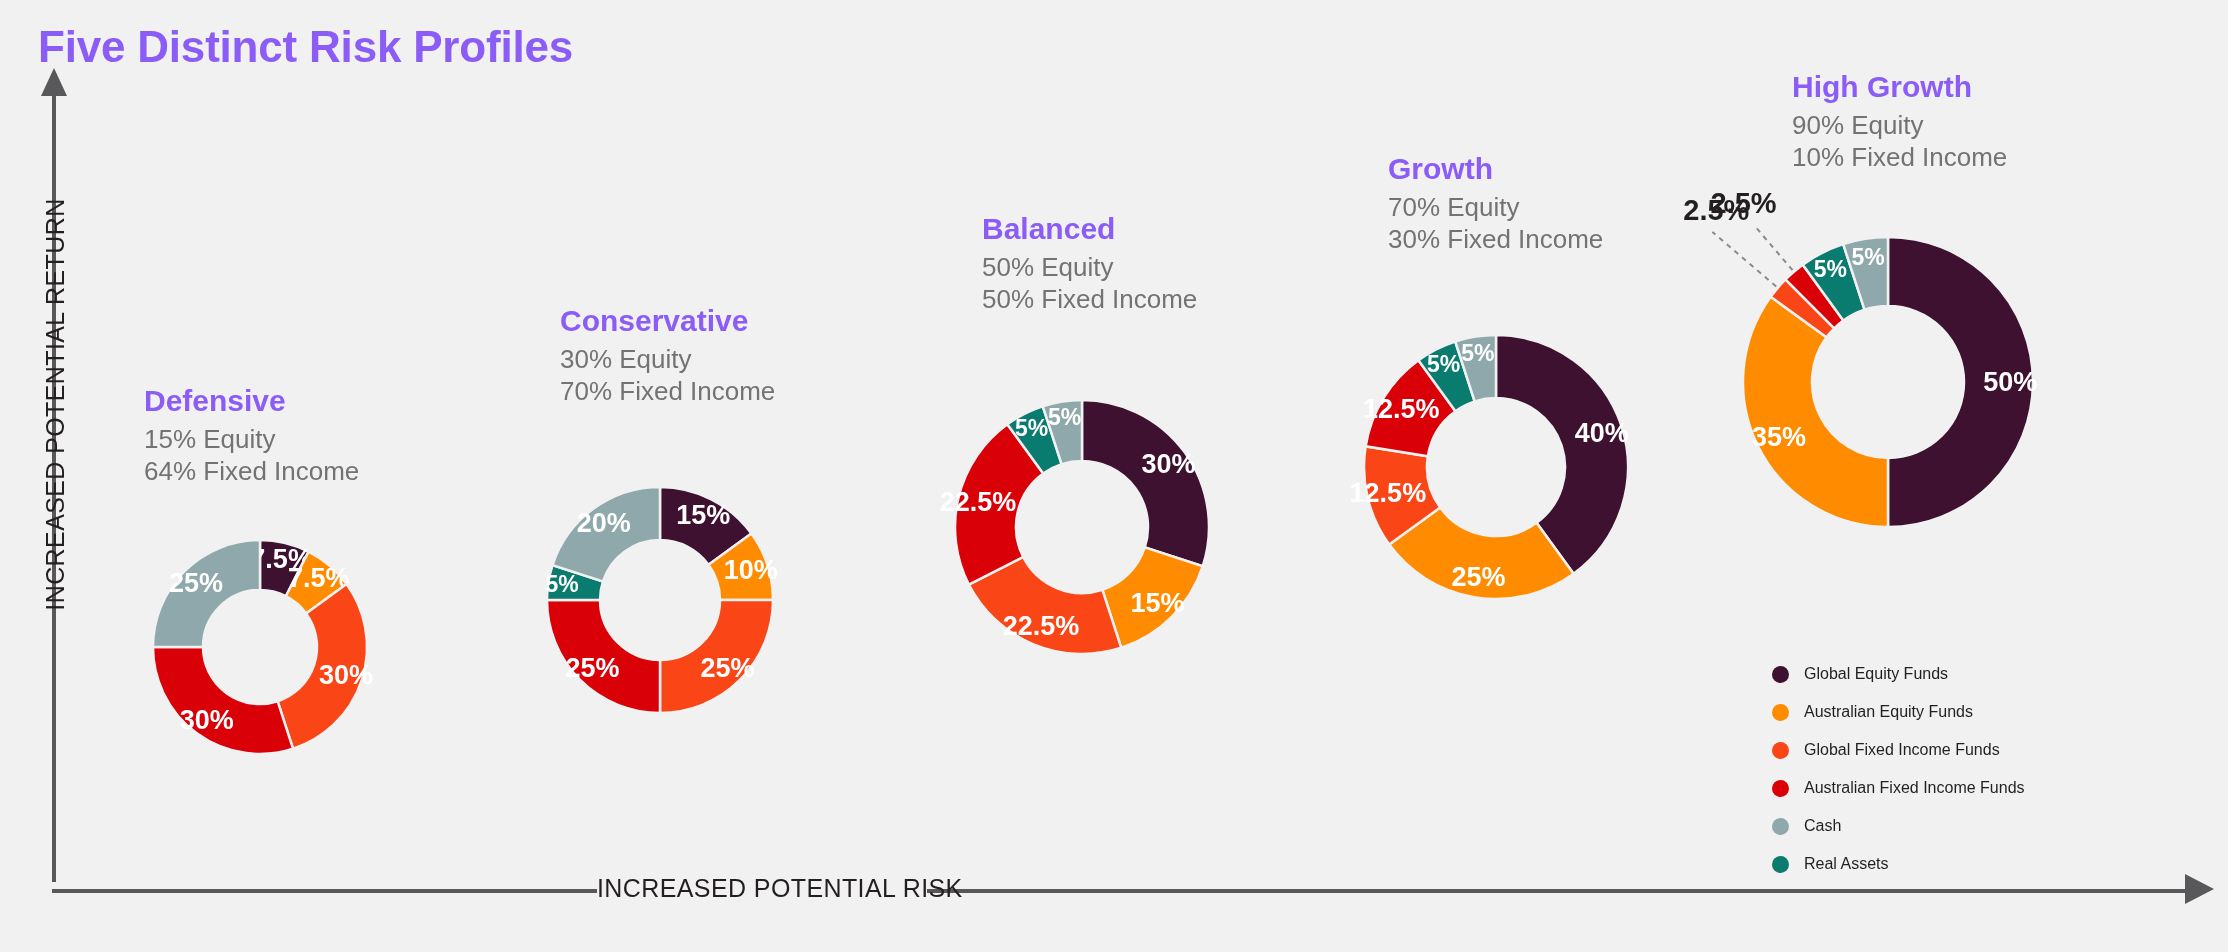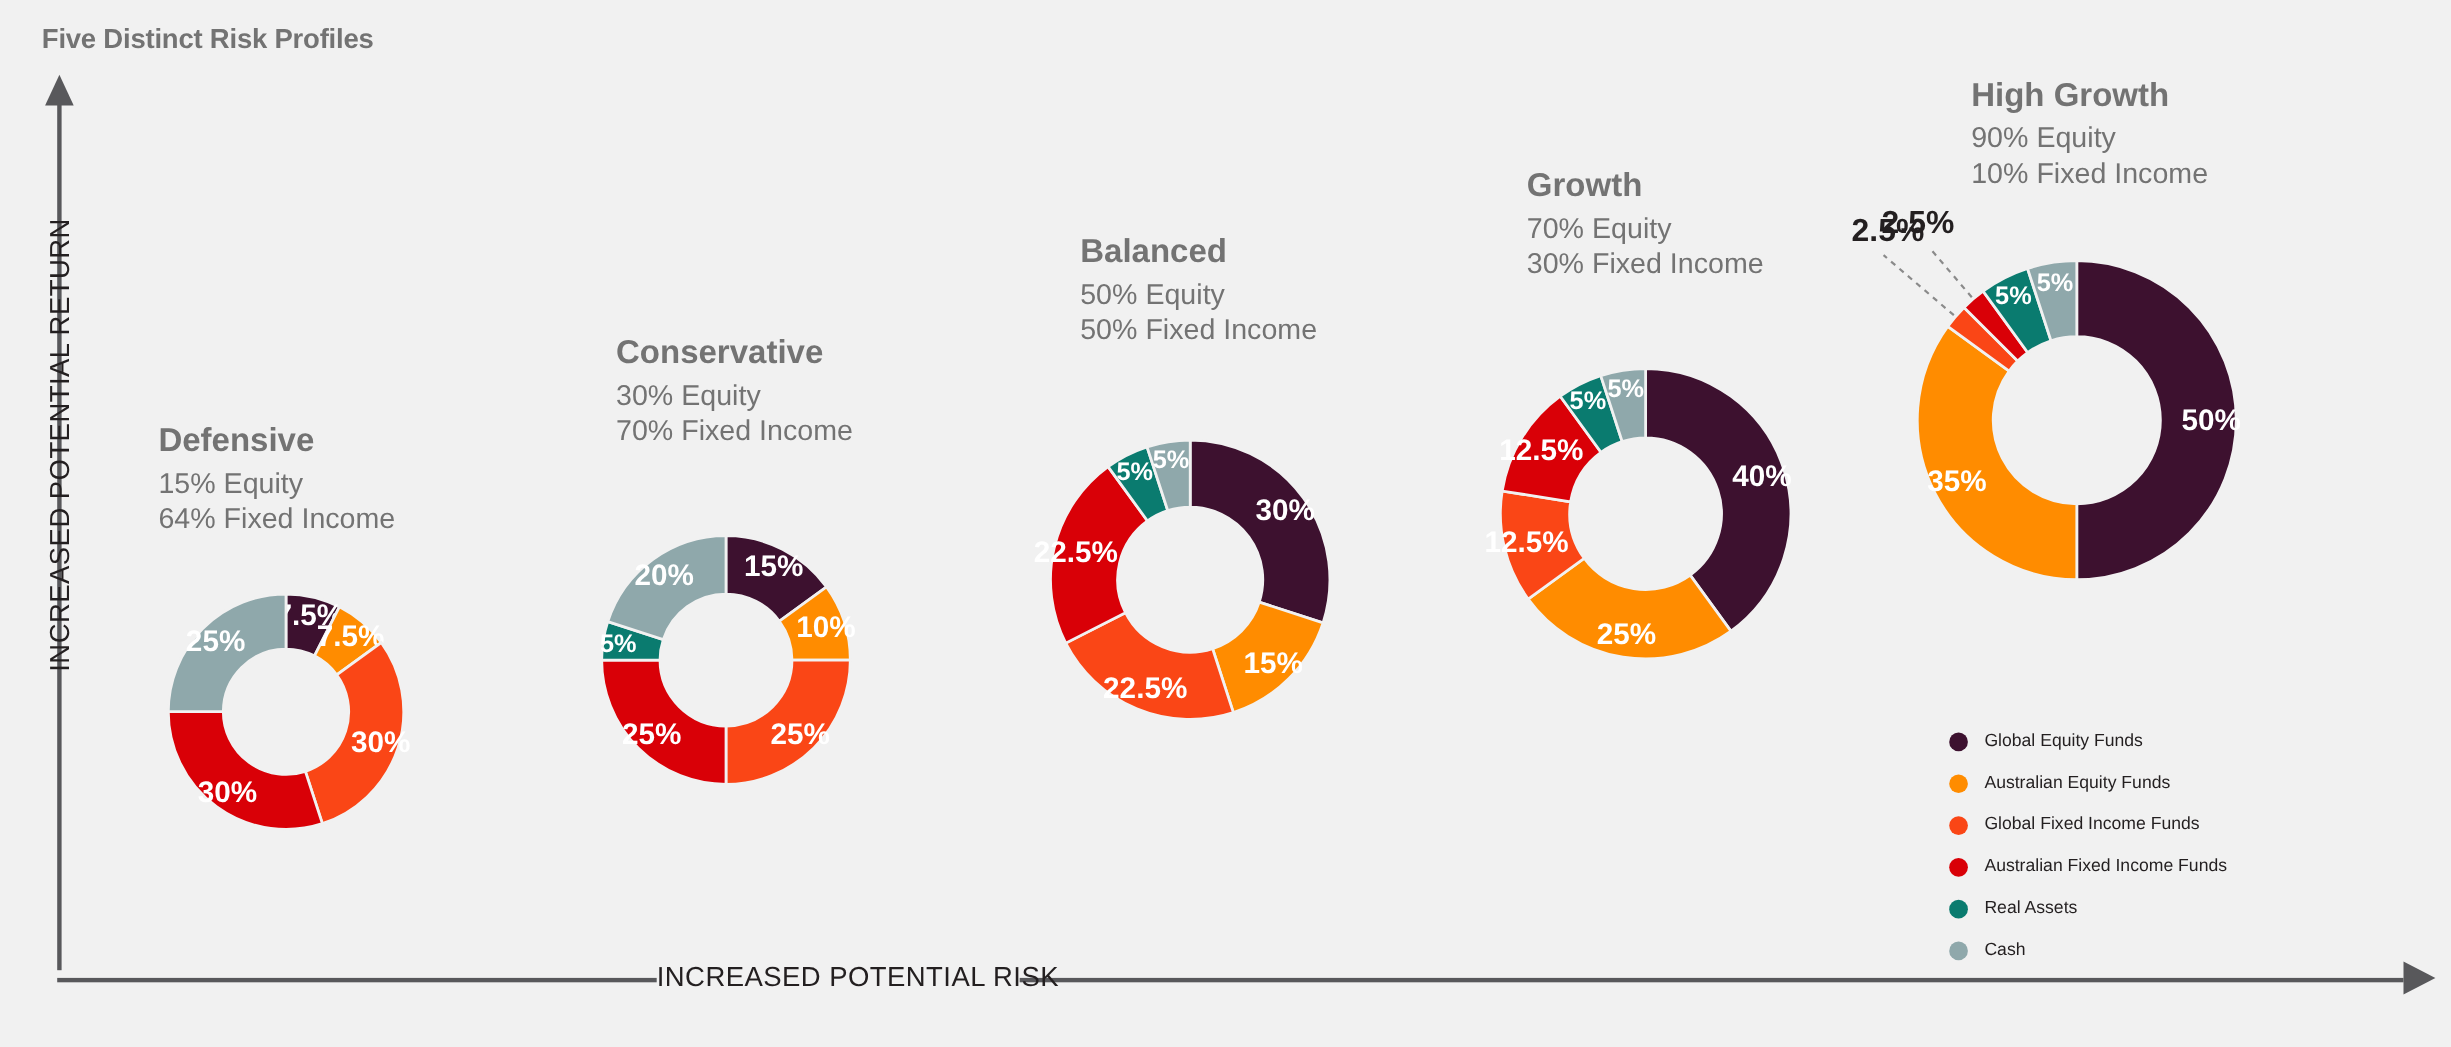--- a/index.html
+++ b/index.html
@@ -7,21 +7,21 @@
     width:2228px;height:952px;
     background:#F1F1F1;
     font-family:"Liberation Sans", sans-serif;
     overflow:hidden;
     position:relative;
   }
   #stage{position:absolute;inset:0;}
 
   .title{
     position:absolute;left:38px;top:22px;
-    font-size:25px;font-weight:bold;color:#737373;
+    font-size:44px;font-weight:bold;color:#8b5cf6;
     letter-spacing:-0.2px;
   }
 
   
   .axis-v-line{
     position:absolute;left:52px;top:92px;width:4px;height:790px;background:#58585B;
   }
   .axis-v-head{
     position:absolute;left:41px;top:68px;
     width:0;height:0;
@@ -48,21 +48,21 @@
   }
   .axis-h-label{
     position:absolute;left:597px;top:874px;width:330px;
     text-align:left;font-size:25px;letter-spacing:0.4px;color:#231F20;
     white-space:nowrap;
   }
 
   
   .profile{position:absolute;}
   .profile .p-name{
-    font-size:30px;font-weight:bold;color:#737373;margin:0 0 6px 0;white-space:nowrap;
+    font-size:30px;font-weight:bold;color:#8b5cf6;margin:0 0 6px 0;white-space:nowrap;
   }
   .profile .p-line{
     font-size:26px;color:#737373;line-height:1.22;white-space:nowrap;
   }
 
   .donut-wrap{position:absolute;}
   .donut-wrap svg{display:block;overflow:visible;}
   .slice-label{
     font-family:"Liberation Sans", sans-serif;
     font-weight:bold;fill:#FFFFFF;
@@ -251,22 +251,22 @@
       </div>
       <div class="legend-row">
         <span class="legend-dot" style="background: rgb(250, 70, 22);"></span>
         <span class="legend-text">Global Fixed Income Funds</span>
       </div>
       <div class="legend-row">
         <span class="legend-dot" style="background: rgb(217, 0, 7);"></span>
         <span class="legend-text">Australian Fixed Income Funds</span>
       </div>
       <div class="legend-row">
+        <span class="legend-dot" style="background: rgb(143, 168, 171);"></span>
+        <span class="legend-text">Cash</span>
+      </div>
+      <div class="legend-row">
         <span class="legend-dot" style="background: rgb(10, 123, 111);"></span>
         <span class="legend-text">Real Assets</span>
       </div>
-      <div class="legend-row">
-        <span class="legend-dot" style="background: rgb(143, 168, 171);"></span>
-        <span class="legend-text">Cash</span>
-      </div>
     </div>
 
 </div>
 
 </body></html>

